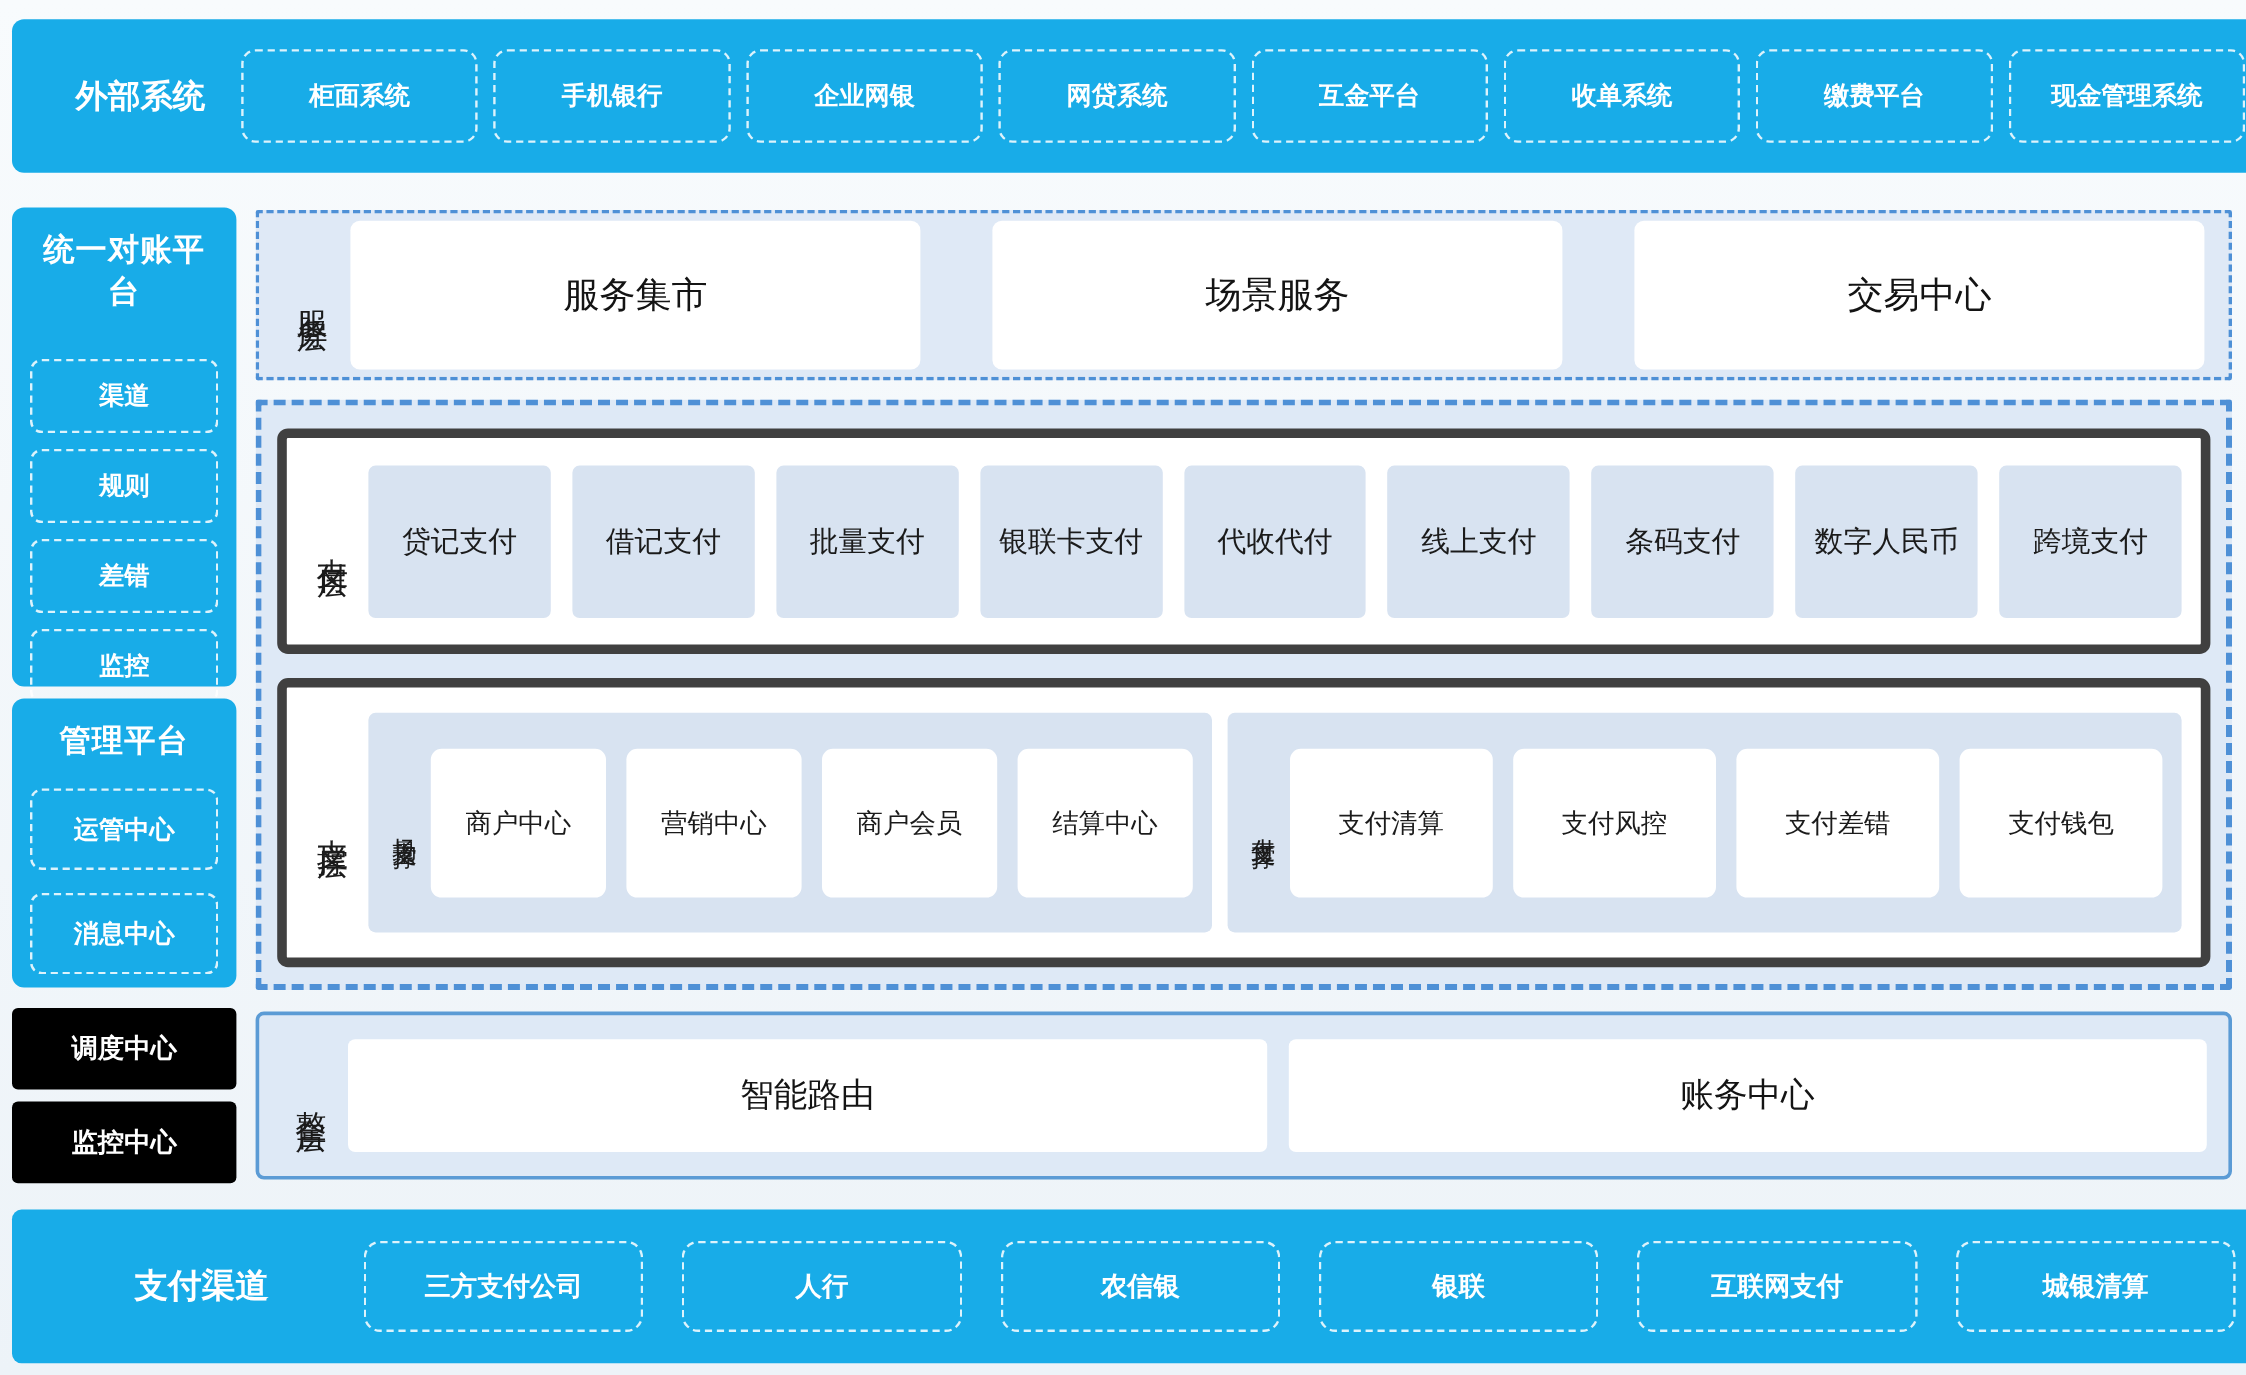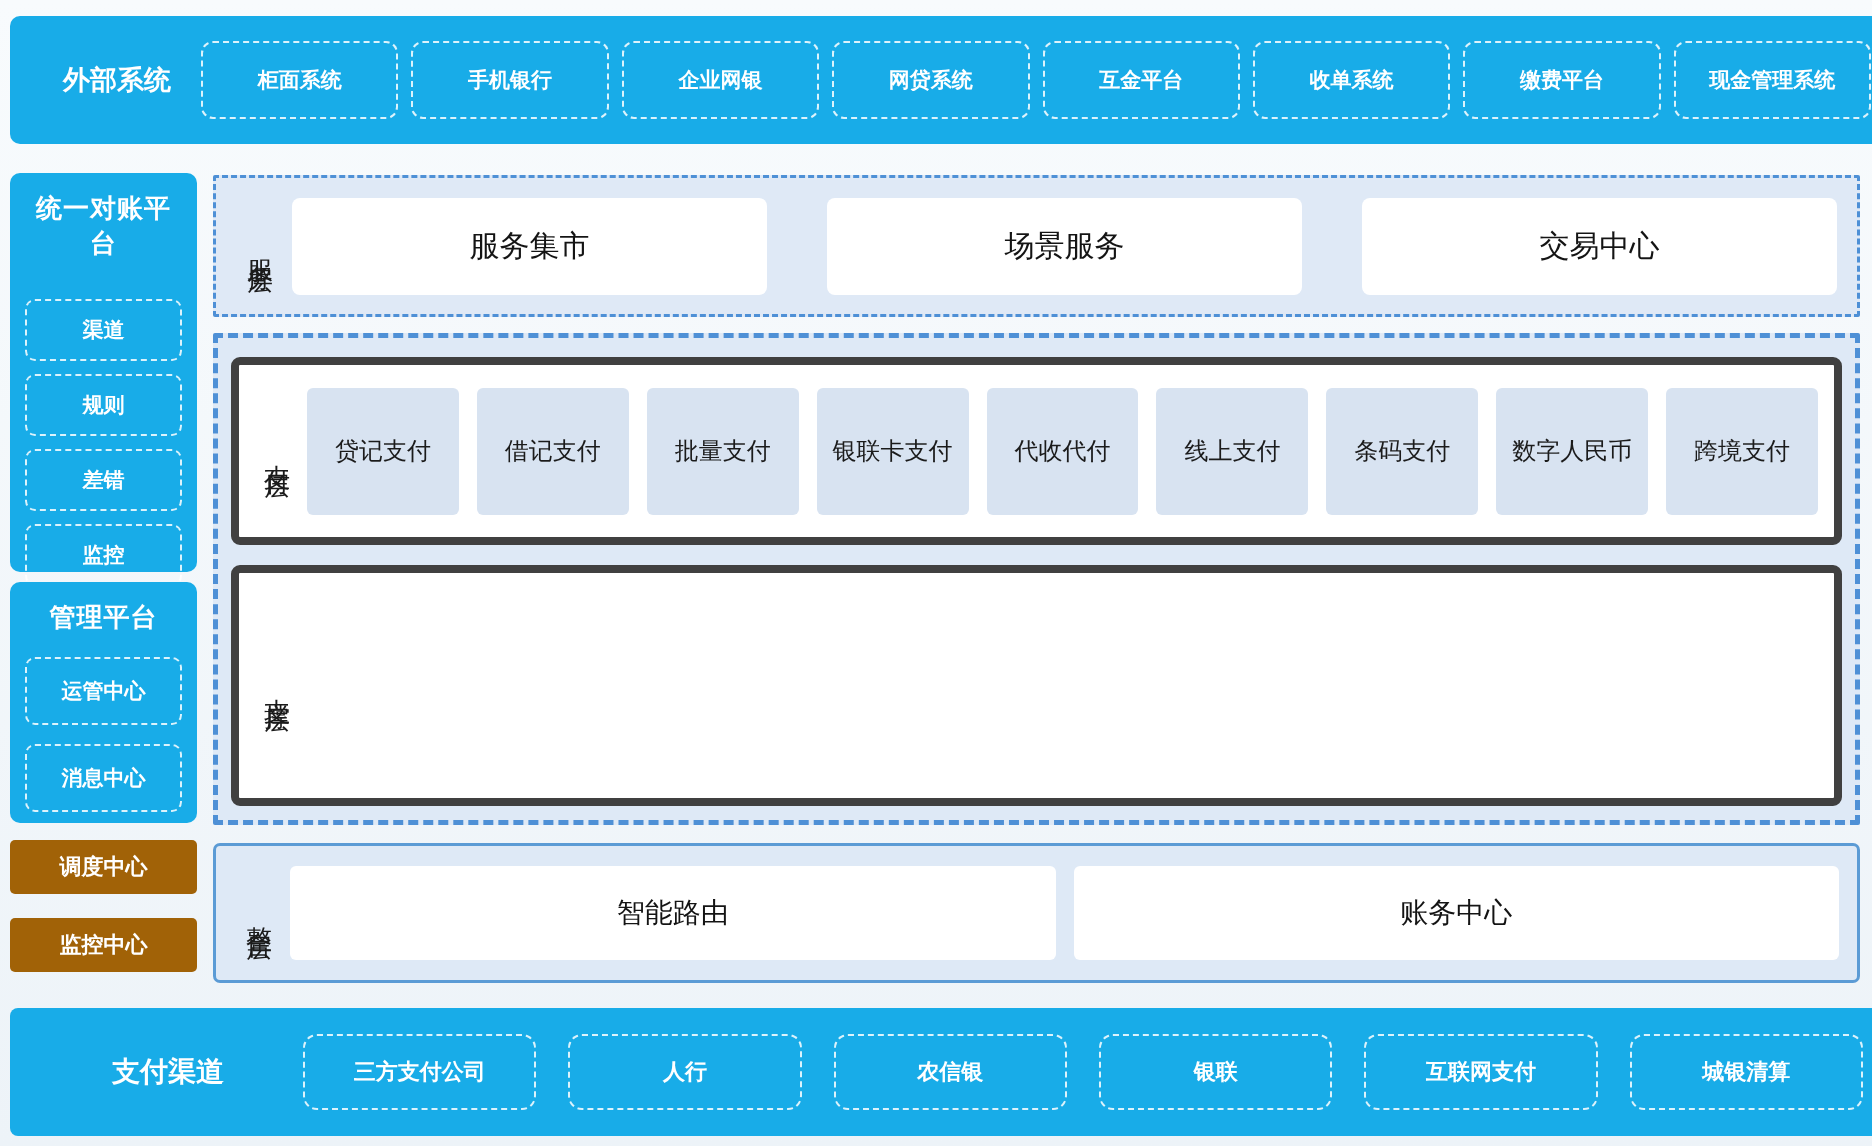--- a/index.html
+++ b/index.html
@@ -40,42 +40,42 @@
   .panel-b{position:absolute;left:0;top:413px;width:187px;height:241px;}
   .panel-title{
     text-align:center;color:#fff;font-weight:bold;font-size:26px;
     letter-spacing:1px;flex:0 0 auto;
   }
   .panel-a .panel-boxes{margin-top:38px;display:flex;flex-direction:column;gap:13px;}
   .panel-b .panel-boxes{margin-top:22px;display:flex;flex-direction:column;gap:19px;}
   .panel .wdash{height:62px;border-radius:10px;font-size:21px;flex:0 0 auto;}
   .panel-b .wdash{height:68px;}
   .solidbox{
-    position:absolute;left:0;width:187px;height:54px;background:#a16207;
+    position:absolute;left:0;width:187px;height:68px;background:#000000;
     border-radius:5px;color:#fff;font-weight:bold;font-size:22px;
     display:flex;align-items:center;justify-content:center;
   }
   .solidbox.sb1{top:671px;}
   .solidbox.sb2{top:749px;}
 
   
   .v-label{
     writing-mode:vertical-rl;text-orientation:upright;
     font-size:26px;color:#1b1b1b;letter-spacing:5px;
     display:flex;align-items:center;justify-content:center;
     flex:0 0 auto;
   }
   .service-layer{
     position:absolute;left:213px;top:175px;width:1647px;height:142px;
     box-sizing:border-box;background:#DFE9F6;
     border:3px dashed #4E90D6;border-radius:2px;
     display:flex;align-items:center;padding:0 20px 0 14px;
   }
   .service-layer .v-label{width:62px;height:110px;}
-  .service-boxes{flex:1;display:flex;gap:60px;height:97px;}
+  .service-boxes{flex:1;display:flex;gap:60px;height:124px;}
   .bigcard{
     flex:1;background:#fff;border-radius:8px;
     display:flex;align-items:center;justify-content:center;
     font-size:30px;color:#141414;
   }
 
   .core-wrap{
     position:absolute;left:213px;top:333px;width:1647px;height:492px;
     box-sizing:border-box;background:#DEE9F6;
     border:5px dashed #4E90D6;border-radius:2px;
@@ -197,20 +197,40 @@
         <div class="tile">代收代付</div>
         <div class="tile">线上支付</div>
         <div class="tile">条码支付</div>
         <div class="tile">数字人民币</div>
         <div class="tile">跨境支付</div>
       </div>
     </div>
 
     <div class="white-frame support-layer">
       <div class="v-label">支撑层</div>
+      <div class="support-groups">
+        <div class="group group-scene">
+          <div class="g-label">场景支撑</div>
+          <div class="g-boxes">
+            <div class="card">商户中心</div>
+            <div class="card">营销中心</div>
+            <div class="card">商户会员</div>
+            <div class="card">结算中心</div>
+          </div>
+        </div>
+        <div class="group group-pay">
+          <div class="g-label">支付支撑</div>
+          <div class="g-boxes">
+            <div class="card">支付清算</div>
+            <div class="card">支付风控</div>
+            <div class="card">支付差错</div>
+            <div class="card">支付钱包</div>
+          </div>
+        </div>
+      </div>
     </div>
 
   </div>
 
   <div class="integration-layer">
     <div class="v-label">整合层</div>
     <div class="integration-boxes">
       <div class="bigcard">智能路由</div>
       <div class="bigcard">账务中心</div>
     </div>

